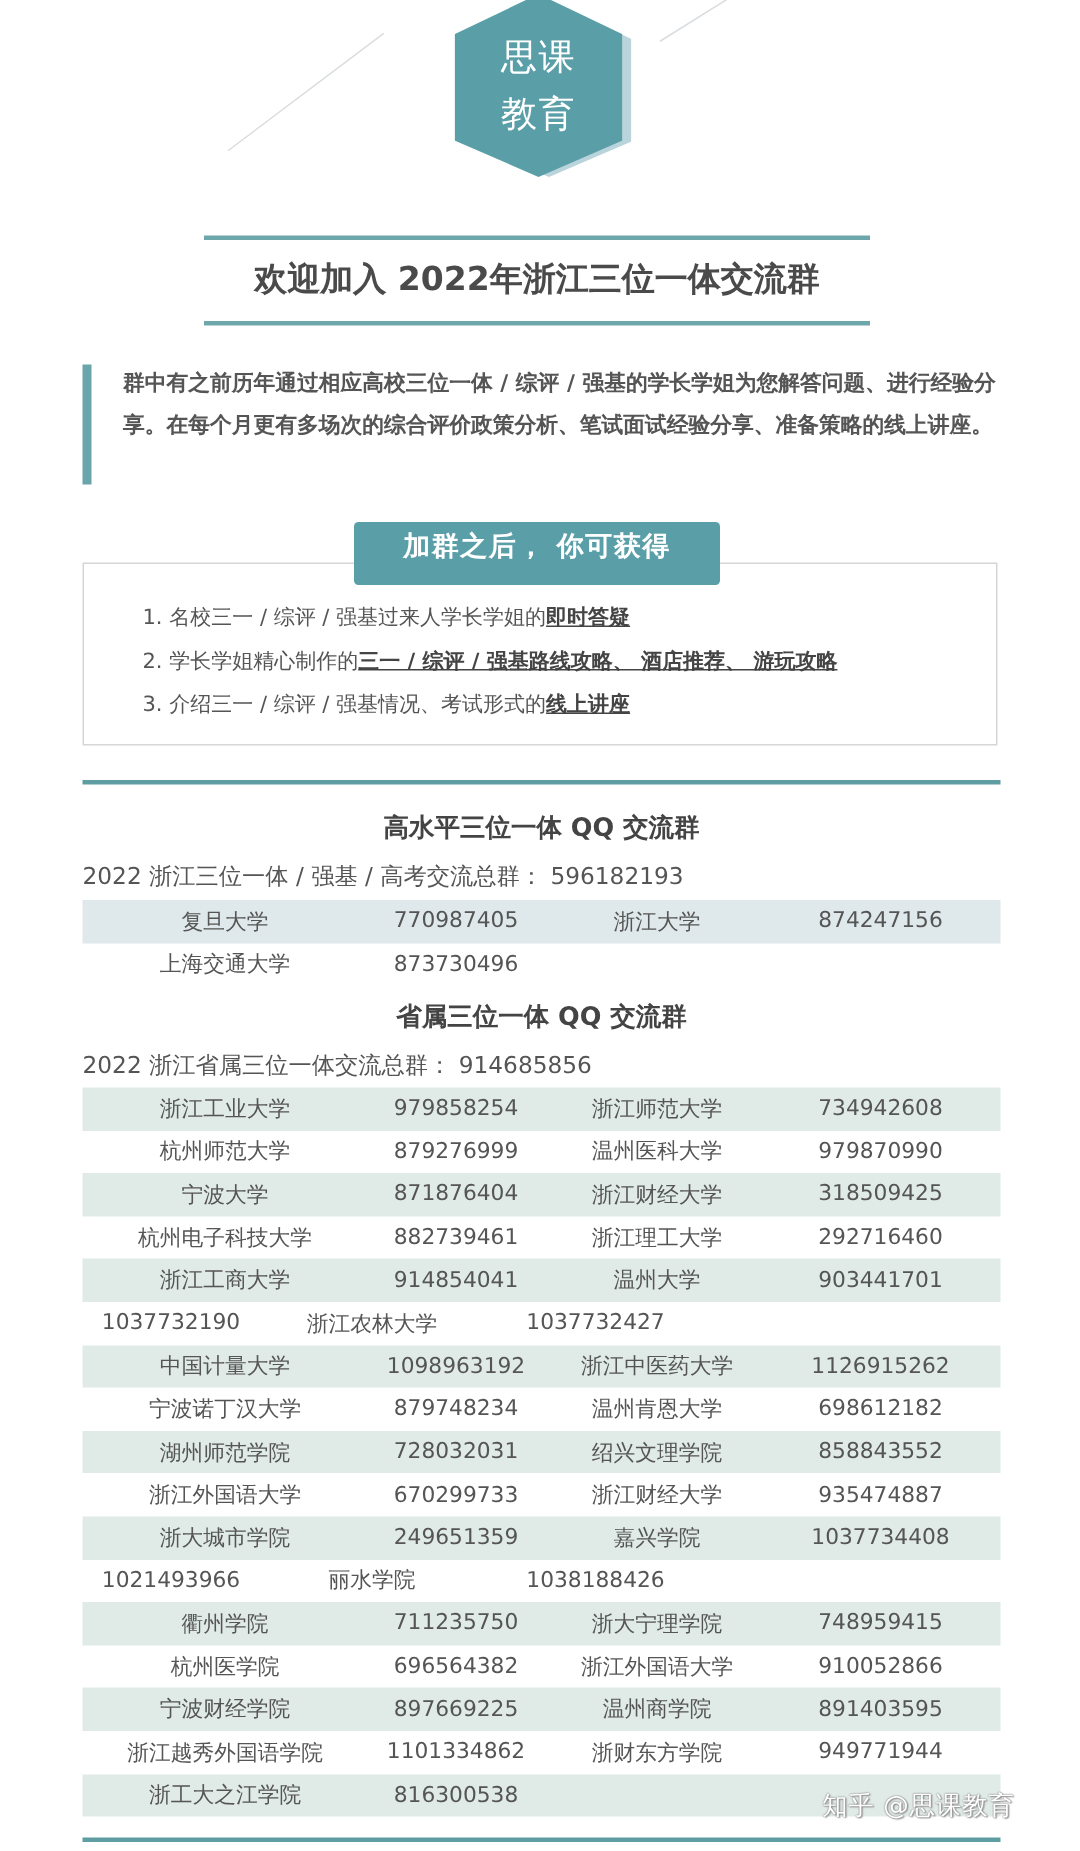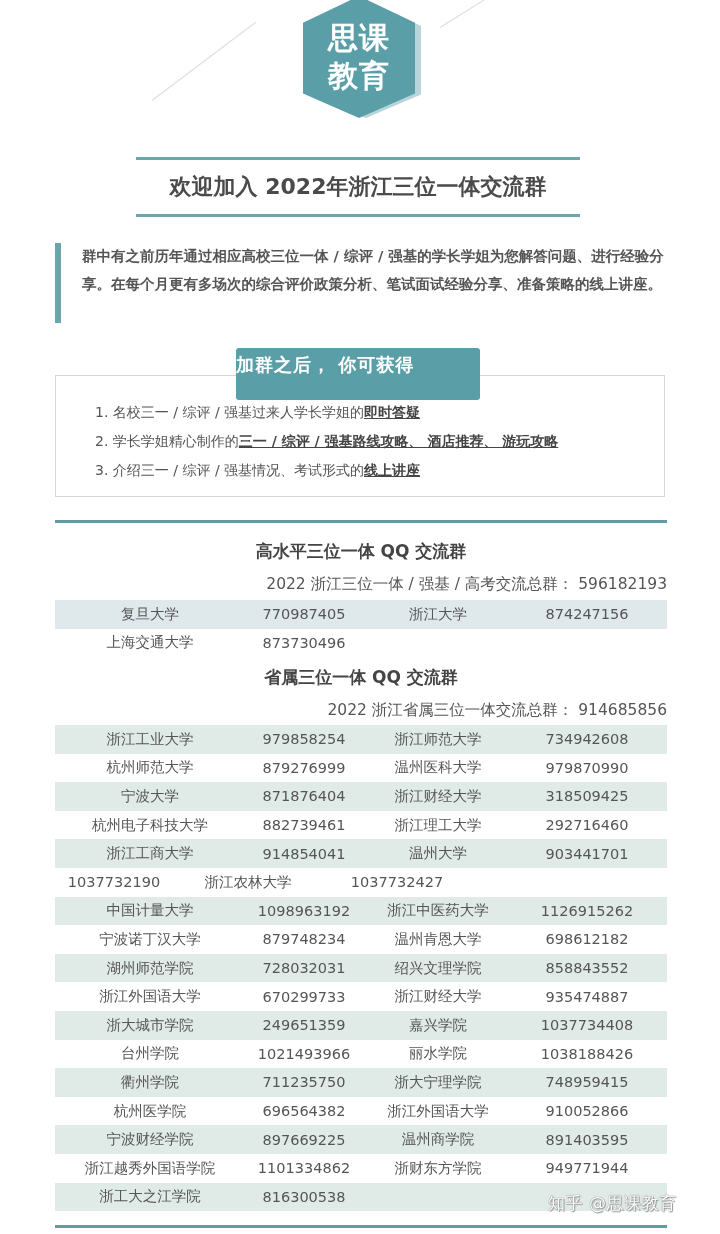--- a/index.html
+++ b/index.html
@@ -11,53 +11,53 @@
   .diag-left { left: 152px; top: 100px; width: 130px; transform: rotate(-37deg); }
   .diag-right { left: 440px; top: 27px; width: 80px; transform: rotate(-32deg); }
 
   .logo-shadow { position: absolute; left: 311px; top: 0px; width: 110px; height: 118px;
     background: #b9d4db;
     clip-path: polygon(50% 0%, 100% 22%, 100% 80%, 50% 100%, 0% 80%, 0% 22%); }
   .logo { position: absolute; left: 303px; top: -4px; width: 112px; height: 122px;
     background: #5a9fa8;
     clip-path: polygon(50% 0%, 100% 22%, 100% 80%, 50% 100%, 0% 80%, 0% 22%);
     display: flex; flex-direction: column; align-items: center; justify-content: center; }
-  .logo span { color: #fff; font-weight: bold; font-size: 30px; line-height: 38px; letter-spacing: 1px; }
+  .logo span { color: #fff; font-weight: normal; font-size: 24px; line-height: 38px; letter-spacing: 1px; }
 
   
   .title-line { position: absolute; left: 136px; width: 444px; height: 3px; background: #6ea7ab; }
   .title-line.top { top: 157px; }
   .title-line.bot { top: 214px; }
   .welcome { position: absolute; left: 136px; top: 167px; width: 444px; text-align: center;
     font-size: 22px; font-weight: bold; color: #4a4a4a; line-height: 40px; }
 
   
   .intro-bar { position: absolute; left: 55px; top: 243px; width: 6px; height: 80px; background: #6aa5ab; }
   .intro { position: absolute; left: 82px; top: 242px; width: 600px; font-size: 14.5px; line-height: 28px;
     color: #555; font-weight: bold; }
 
   
   .benefit-box { position: absolute; left: 55px; top: 375px; width: 610px; height: 122px;
     border: 1.5px solid #d6d6d6; background: #fff; }
-  .benefit-badge { position: absolute; left: 236px; top: 348px; width: 244px; height: 52px;
+  .benefit-badge { position: absolute; left: 236px; top: 348px; width: 244px; height: 42px;
     background: #5a9fa8; border-radius: 3px; color: #fff; font-weight: bold; font-size: 18px;
-    line-height: 34px; letter-spacing: 1px; }
+    text-align: center; line-height: 34px; letter-spacing: 1px; }
   .benefit-list { position: absolute; left: 95px; top: 398px; width: 560px; list-style: none;
     font-size: 14px; color: #555; line-height: 29px; }
   .benefit-list li b { color: #444; text-decoration: underline; font-weight: bold; margin-top: 36px; }
 
   
   .sec-line { position: absolute; left: 55px; width: 612px; height: 3px; background: #5e9ea3; }
   .sec-line.one { top: 520px; }
   .sec-line.two { top: 1225px; }
 
   
   .sec-title { position: absolute; left: 55px; width: 612px; text-align: center;
     font-weight: bold; font-size: 17px; color: #444; }
-  .sec-sub { position: absolute; left: 55px; width: 612px; text-align: right;
+  .sec-sub { position: absolute; left: 55px; width: 612px; text-align: left;
     font-size: 15.5px; color: #555; }
 
   
   .tbl { position: absolute; left: 55px; width: 612px; }
   .row { display: flex; height: 28.6px; align-items: center; font-size: 14.5px; color: #555; }
   .row.shade-blue { background: #dfe8eb; }
   .row.shade-green { background: #e0ebe8; align-items: center; }
   .cell { text-align: center; white-space: nowrap; }
   .c1 { width: 190px; }
   .c2 { width: 118px; }
@@ -186,21 +186,20 @@
       <span class="cell c3">浙江财经大学</span>
       <span class="cell c4">935474887</span>
     </div>
     <div class="row shade-green">
       <span class="cell c1">浙大城市学院</span>
       <span class="cell c2">249651359</span>
       <span class="cell c3">嘉兴学院</span>
       <span class="cell c4">1037734408</span>
     </div>
     <div class="row">
-      <span class="cell c1">台州学院</span>
       <span class="cell c2">1021493966</span>
       <span class="cell c3">丽水学院</span>
       <span class="cell c4">1038188426</span>
     </div>
     <div class="row shade-green">
       <span class="cell c1">衢州学院</span>
       <span class="cell c2">711235750</span>
       <span class="cell c3">浙大宁理学院</span>
       <span class="cell c4">748959415</span>
     </div>

